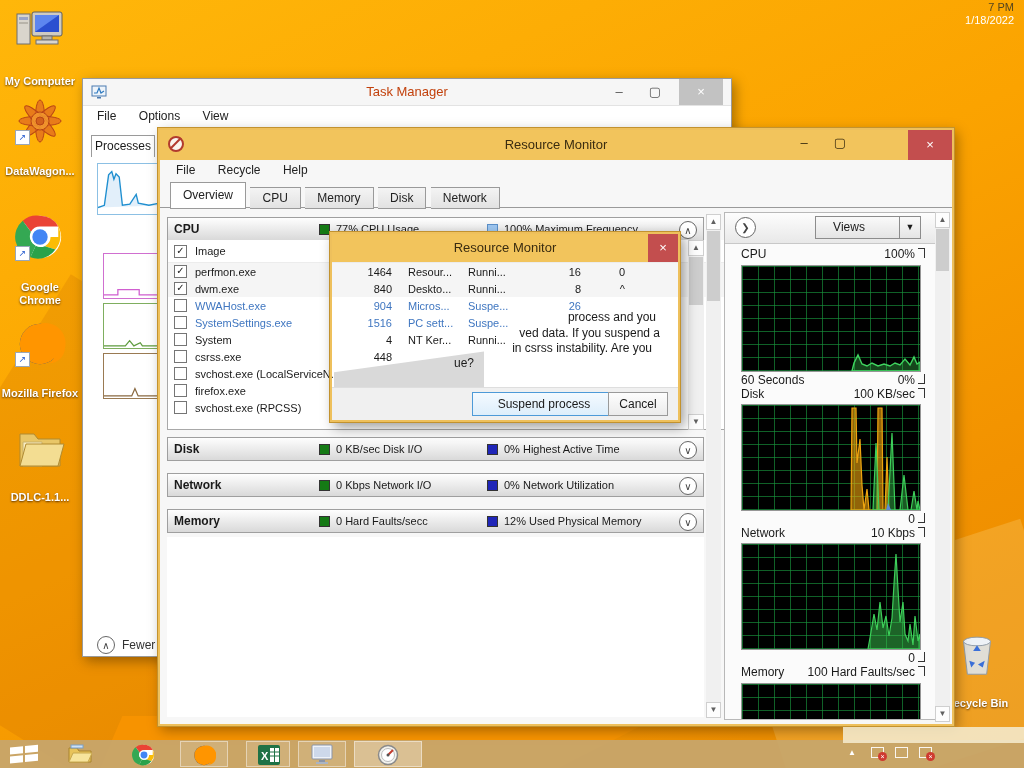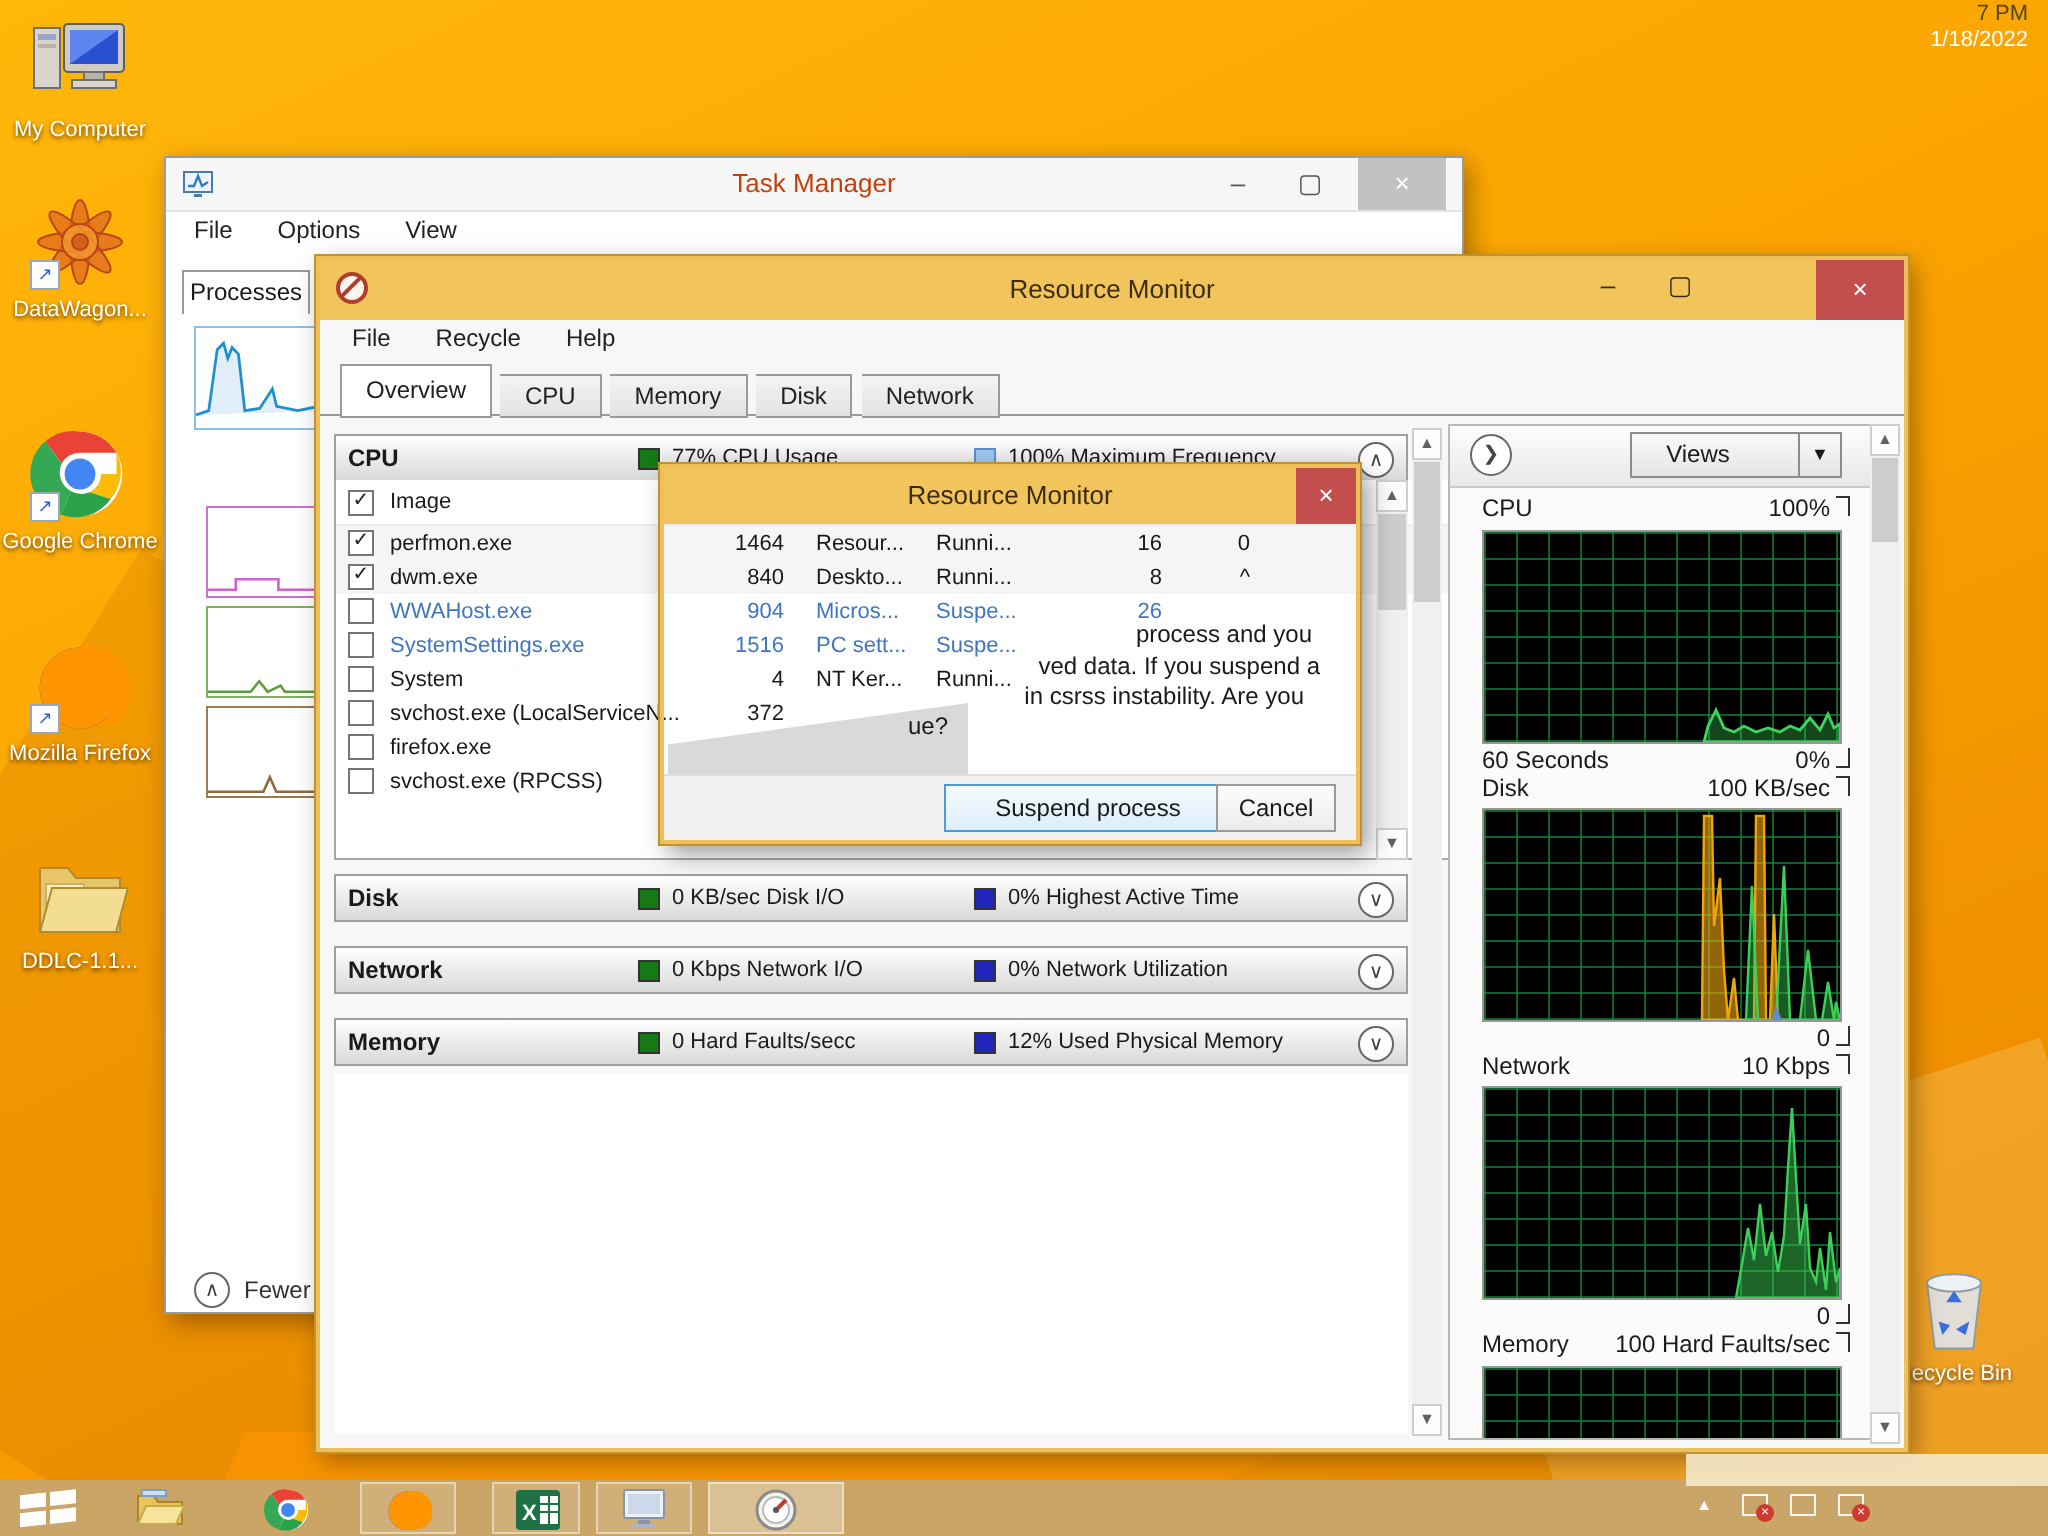--- a/index.html
+++ b/index.html
@@ -3,21 +3,21 @@
 <meta charset="utf-8">
 <style>
   html,body{margin:0;padding:0;background:#333;}
   #screen{position:relative;width:1024px;height:768px;overflow:hidden;
     font-family:"Liberation Sans","DejaVu Sans",sans-serif;color:#1a1a1a;
     background:linear-gradient(155deg,#ffb70a 0%,#fba300 45%,#f29200 75%,#e88a00 100%);}
   .shape{position:absolute;}
   
   .dicon{position:absolute;width:78px;text-align:center;}
   .dicon .ic{position:relative;width:52px;height:50px;margin:0 auto;}
-  .dicon .lbl{margin-top:3px;font-size:11px;color:#fff;text-shadow:0 1px 2px rgba(60,30,0,.85);line-height:13px;}
+  .dicon .lbl{margin-top:19px;font-size:11px;color:#fff;text-shadow:0 1px 2px rgba(60,30,0,.85);line-height:13px;font-weight:bold;}
   .scut{position:absolute;left:1px;bottom:1px;width:13px;height:13px;background:#fff;border:1px solid #9aa7b8;
     font-size:9px;line-height:12px;color:#2a5fd0;text-align:center;}
   
   .win{position:absolute;background:#fff;box-shadow:3px 4px 12px rgba(0,0,0,.35);}
   .menu-item{display:inline-block;margin:0 9px;font-size:12px;color:#222;}
   
   #tm{left:82px;top:78px;width:648px;height:577px;border:1px solid #9a9a9a;z-index:10;}
   #tm .tbar{position:absolute;left:0;top:0;right:0;height:26px;background:#f6f6f6;border-bottom:1px solid #e3e3e3;}
   #tm .ttl{position:absolute;left:0;right:0;top:5px;text-align:center;font-size:13px;color:#c2410c;}
   .wbtn{position:absolute;top:0;height:26px;width:32px;text-align:center;font-size:13px;line-height:26px;color:#555;}
@@ -349,20 +349,29 @@
             <span class="cbx"></span>
             <span class="p-name">System</span>
             <span class="p-pid">4</span>
             <span class="p-desc">NT Ker...</span>
             <span class="p-status">Runni...</span>
             <span class="p-thr"></span>
             <span class="p-cpu"></span>
           </div>
 
 
+          <div class="trow">
+            <span class="cbx"></span>
+            <span class="p-name">csrss.exe</span>
+            <span class="p-pid">448</span>
+            <span class="p-desc"></span>
+            <span class="p-status"></span>
+            <span class="p-thr"></span>
+            <span class="p-cpu"></span>
+          </div>
 
           <div class="trow">
             <span class="cbx"></span>
             <span class="p-name">svchost.exe (LocalServiceN...</span>
             <span class="p-pid">372</span>
             <span class="p-desc"></span>
             <span class="p-status"></span>
             <span class="p-thr"></span>
             <span class="p-cpu"></span>
           </div>

